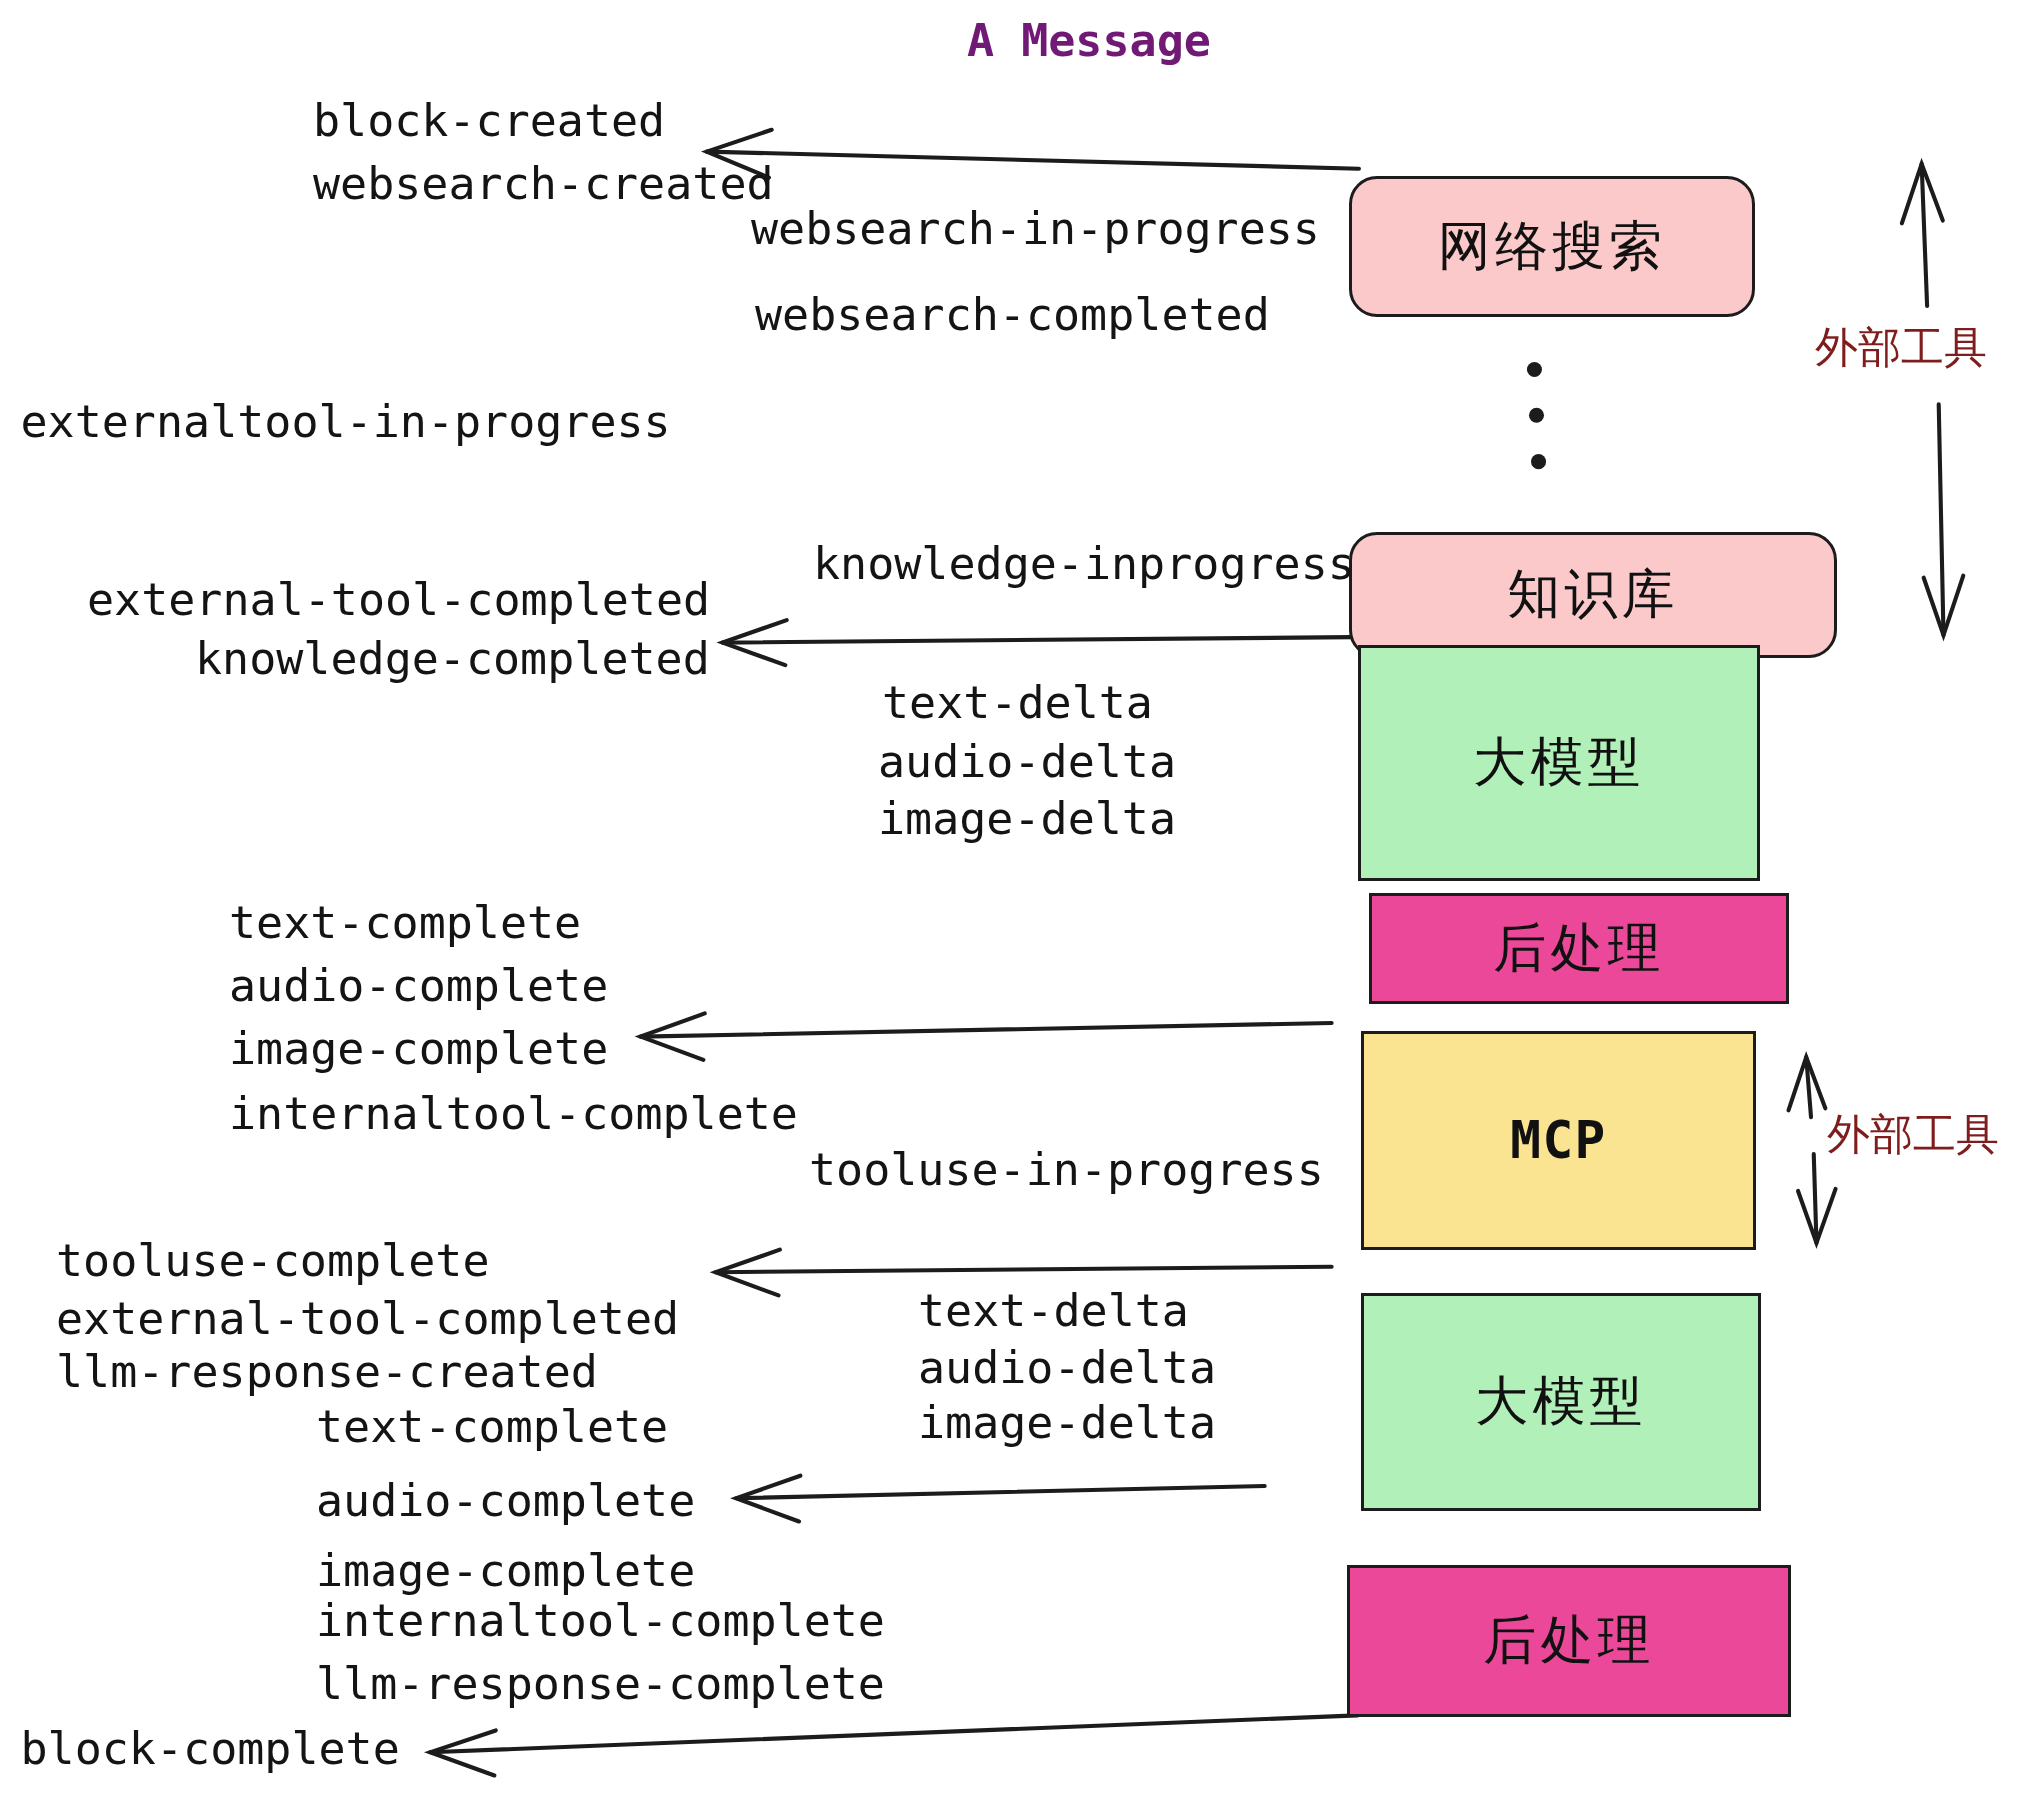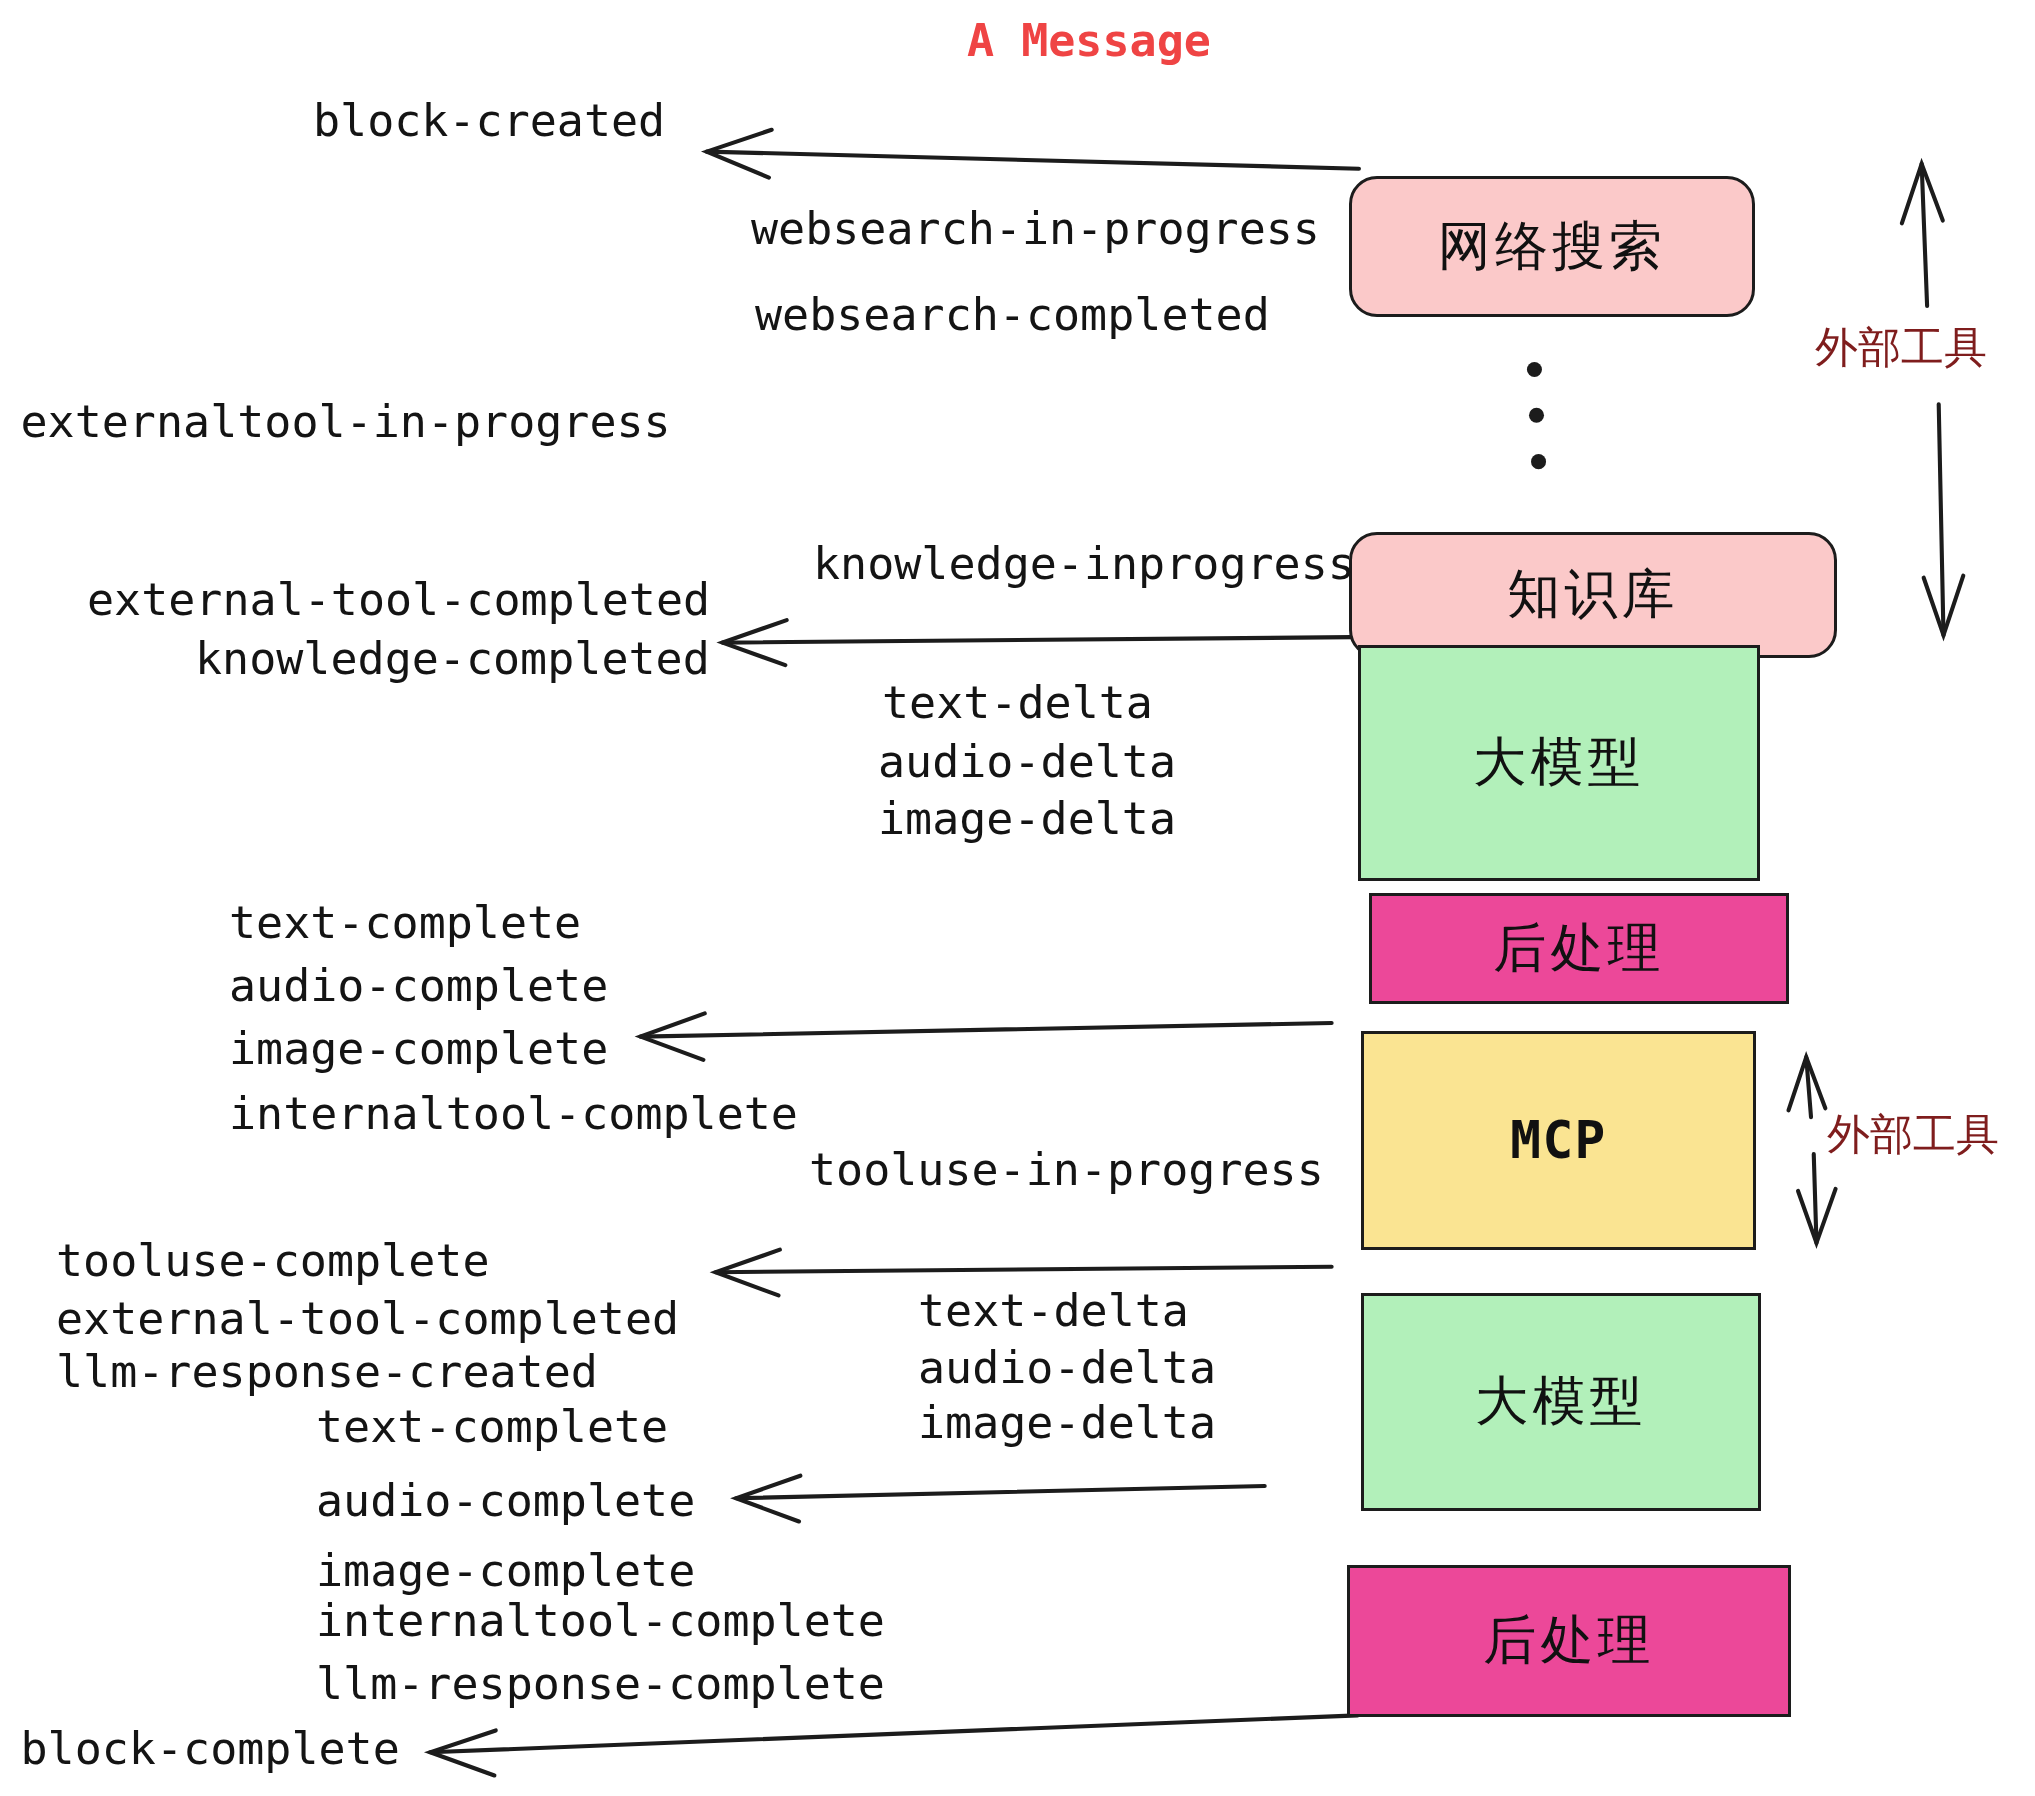--- a/index.html
+++ b/index.html
@@ -7,21 +7,21 @@
     position:relative;
     width:2035px;height:1796px;
     background:#ffffff;
     overflow:hidden;
     font-family:"DejaVu Sans Mono", monospace;
   }
   .title{
     position:absolute;
     font:45px/1 "DejaVu Sans Mono", monospace;
     font-weight:bold;
-    color:#ef4444;
+    color:#701a75;
     white-space:nowrap;
     transform:translateY(-50%);
   }
   .ev{
     position:absolute;
     font:45px/1 "DejaVu Sans Mono", monospace;
     color:#141414;
     white-space:nowrap;
     transform:translateY(-50%);
   }
@@ -123,20 +123,21 @@
     <span>大模型</span>
   </div>
   <div class="bx bx-white" style="left:1347px;top:1565px;width:444px;height:152px">
     <span>后处理</span>
   </div>
 
   <div class="side-label" style="left:1815px;top:347px">外部工具</div>
   <div class="side-label" style="left:1827px;top:1134px">外部工具</div>
 
   <div class="ev" style="left:313px;top:120px">block-created</div>
+  <div class="ev" style="left:313px;top:183px">websearch-created</div>
   <div class="ev" style="left:751px;top:228px">websearch-in-progress</div>
   <div class="ev" style="left:755px;top:314px">websearch-completed</div>
   <div class="ev" style="left:20.5px;top:421px">externaltool-in-progress</div>
   <div class="ev" style="left:813px;top:563px">knowledge-inprogress</div>
   <div class="ev" style="left:87px;top:599px">external-tool-completed</div>
   <div class="ev" style="left:195px;top:658px">knowledge-completed</div>
   <div class="ev" style="left:882px;top:702px">text-delta</div>
   <div class="ev" style="left:878px;top:761px">audio-delta</div>
   <div class="ev" style="left:878px;top:818px">image-delta</div>
   <div class="ev" style="left:229px;top:922px">text-complete</div>

